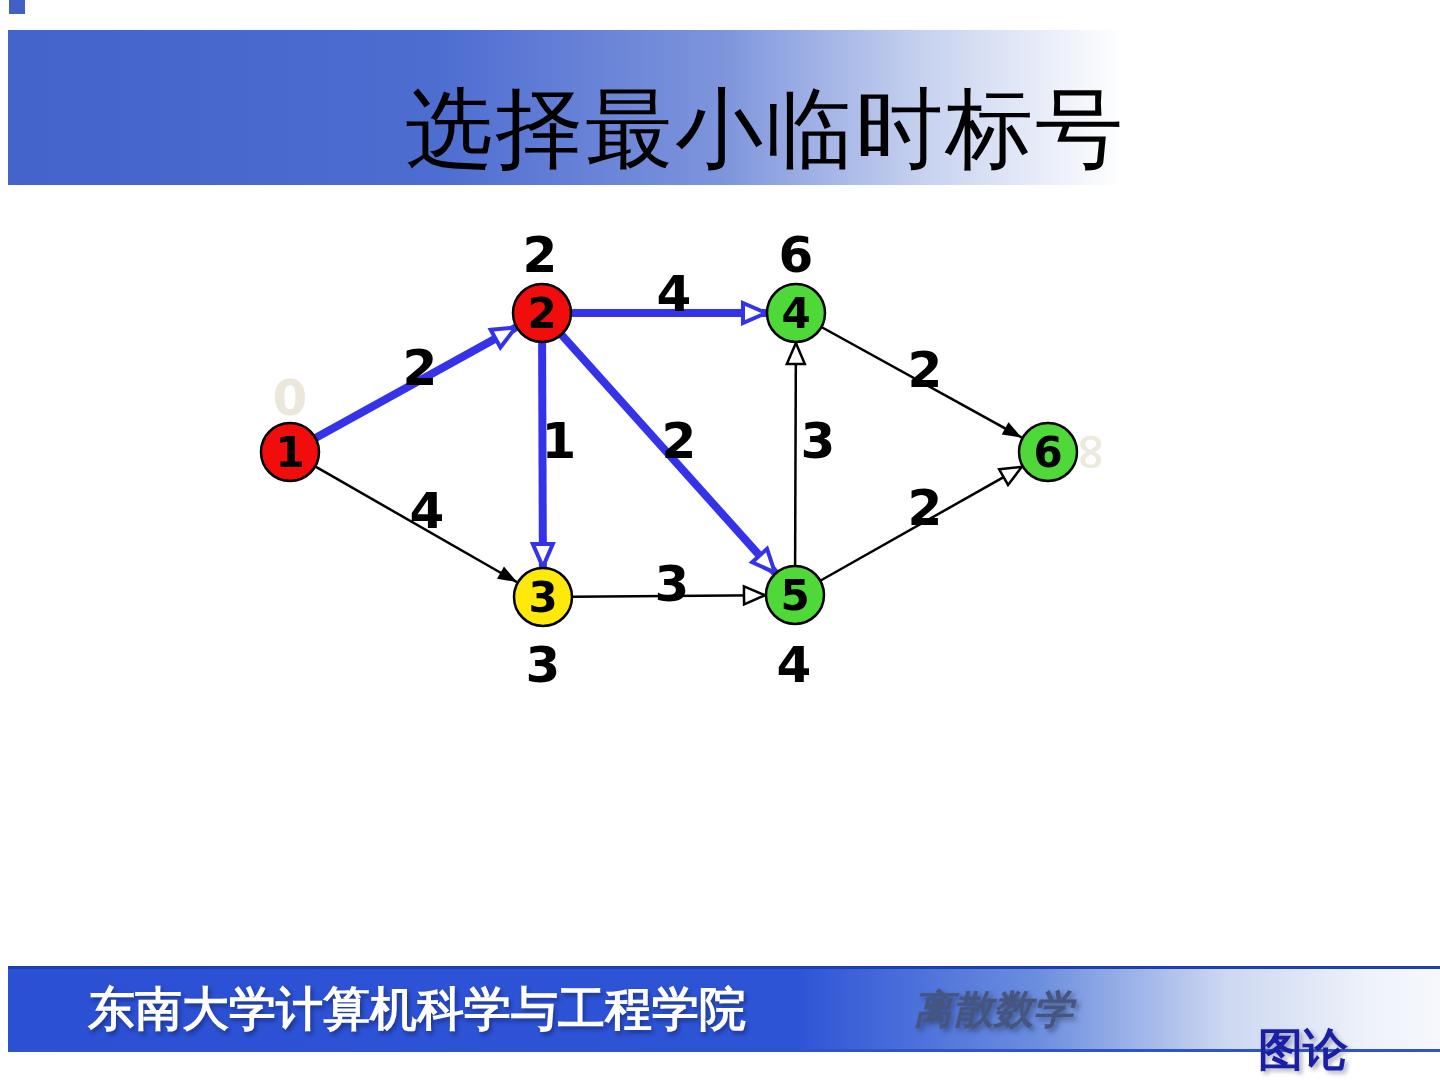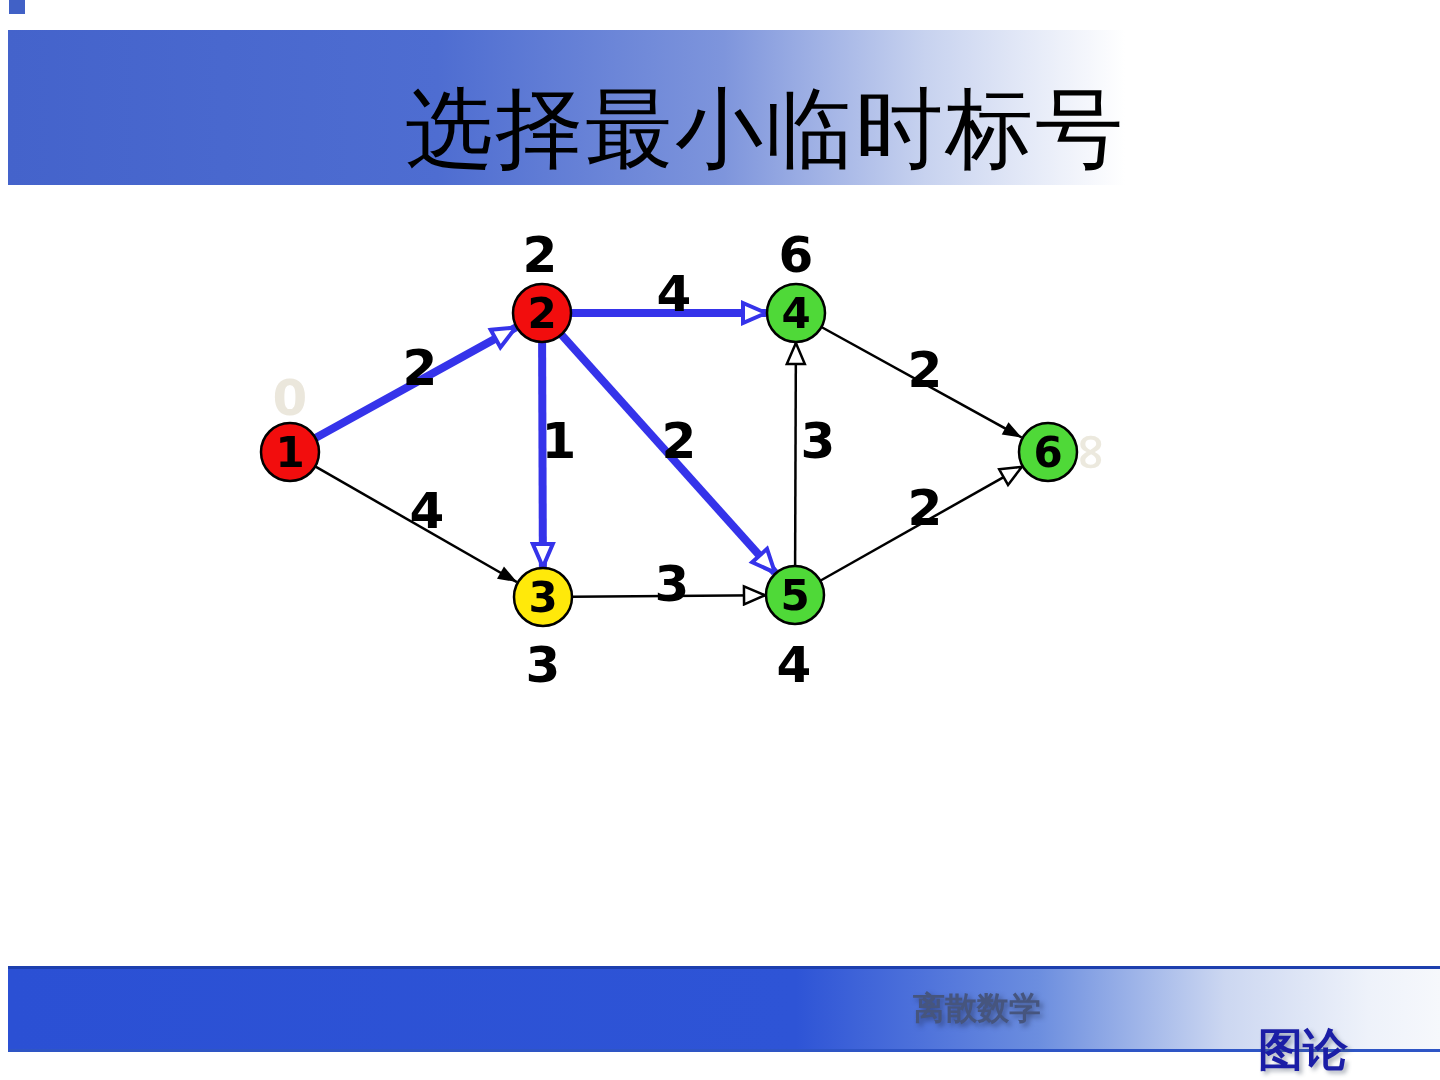--- a/index.html
+++ b/index.html
@@ -29,21 +29,21 @@
   .footer-band{
     position:absolute;left:8px;top:966px;width:1432px;height:86px;box-sizing:border-box;
     background:linear-gradient(90deg,#2b50d4 0%,#2e54d6 55%,#6c8edf 72%,#ccd7f1 85%,#eef2fa 95%,#f6f8fc 100%);
     border-top:3px solid #1d3fae;border-bottom:3px solid #2e55c5;
   }
   .footer-band span{
     position:absolute;top:0;height:100%;display:flex;align-items:center;
     font-weight:bold;white-space:nowrap;
   }
   .footer-left{left:80px;color:#ffffff;font-size:47px;text-shadow:2px 3px 4px rgba(10,20,60,.45);}
-  .footer-center{left:905px;color:#46557e;font-size:32px;text-shadow:3px 3px 5px rgba(30,40,70,.5);}
+  .footer-center{left:905px;color:#46557e;font-size:40px;text-shadow:3px 3px 5px rgba(30,40,70,.5);font-style:italic;}
   .footer-right{left:1250px;color:#1b1ea6;font-size:45px;text-shadow:3px 3px 4px rgba(80,90,110,.45);margin-top:41px;}
 </style>
 </head>
 <body>
 
 <div class="corner-accent"></div>
 
 <div class="header-band"></div>
 <div class="page-title">选择最小临时标号</div>
 
@@ -91,15 +91,16 @@
     <text x="1048" y="452" dy="0.36em" class="node-num">6</text>
     <text x="540" y="272" class="dist" fill="#000000">2</text>
     <text x="796" y="272" class="dist" fill="#000000">6</text>
     <text x="543" y="682" class="dist" fill="#000000">3</text>
     <text x="794" y="682" class="dist" fill="#000000">4</text>
     <text x="290" y="415" class="dist" fill="#ebe7dc">0</text>
     <text x="1093" y="452" class="dist" fill="#ece9de" font-size="42" transform="rotate(90 1093 452)" dominant-baseline="central">∞</text>
   </svg>
 
 <div class="footer-band">
+  <span class="footer-left">东南大学计算机科学与工程学院</span>
   <span class="footer-center">离散数学</span>
   <span class="footer-right">图论</span>
 </div>
 
 </body></html>

